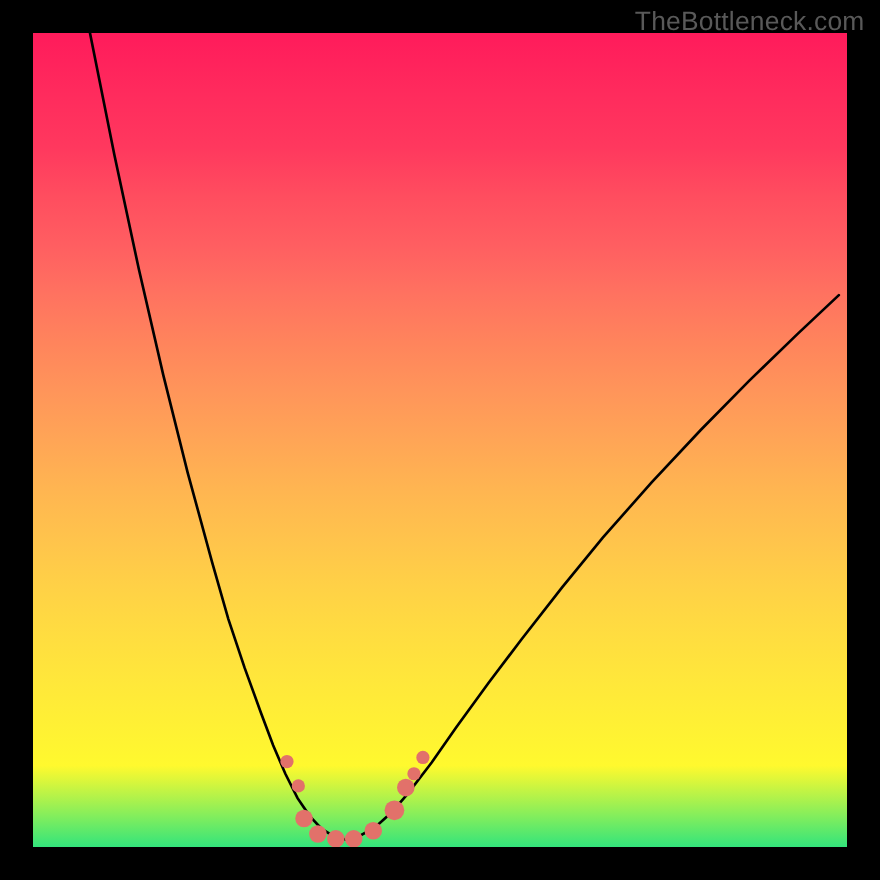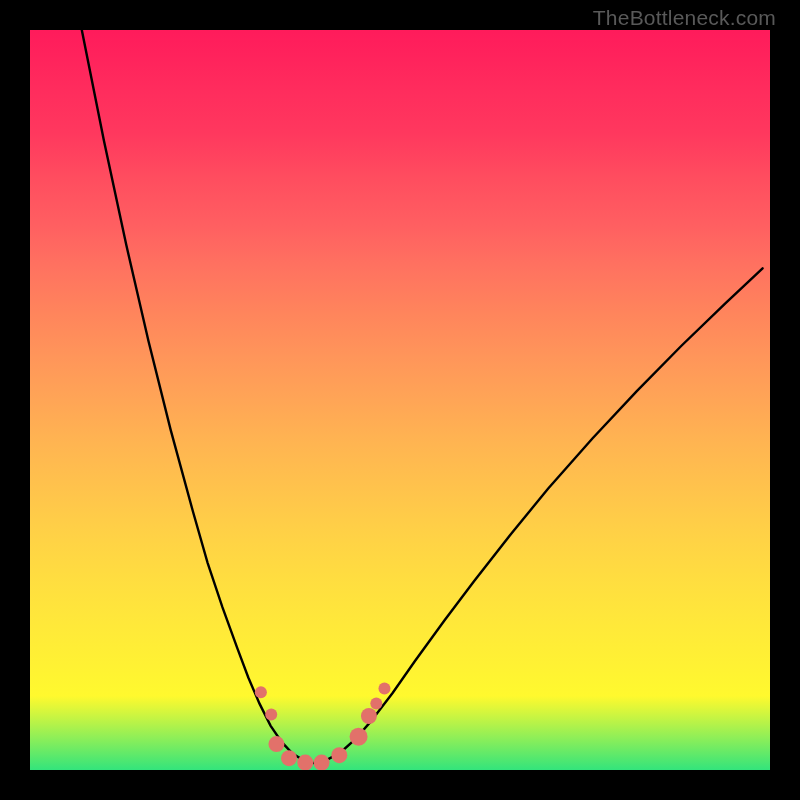--- a/index.html
+++ b/index.html
@@ -7,23 +7,23 @@
     width: 800px;
     height: 800px;
     background: #000;
     position: relative;
     font-family: Arial, Helvetica, sans-serif;
     overflow: hidden;
   }
   .watermark {
     position: absolute;
     top: 6px;
-    right: 24px;
+    right: 14px;
     color: #595959;
-    font-size: 21px;
+    font-size: 24px;
     letter-spacing: 0.2px;
     z-index: 10;
   }
   .plot-area {
     position: absolute;
     left: 30px;
     top: 30px;
     width: 740px;
     height: 740px;
     background: linear-gradient(to top,

